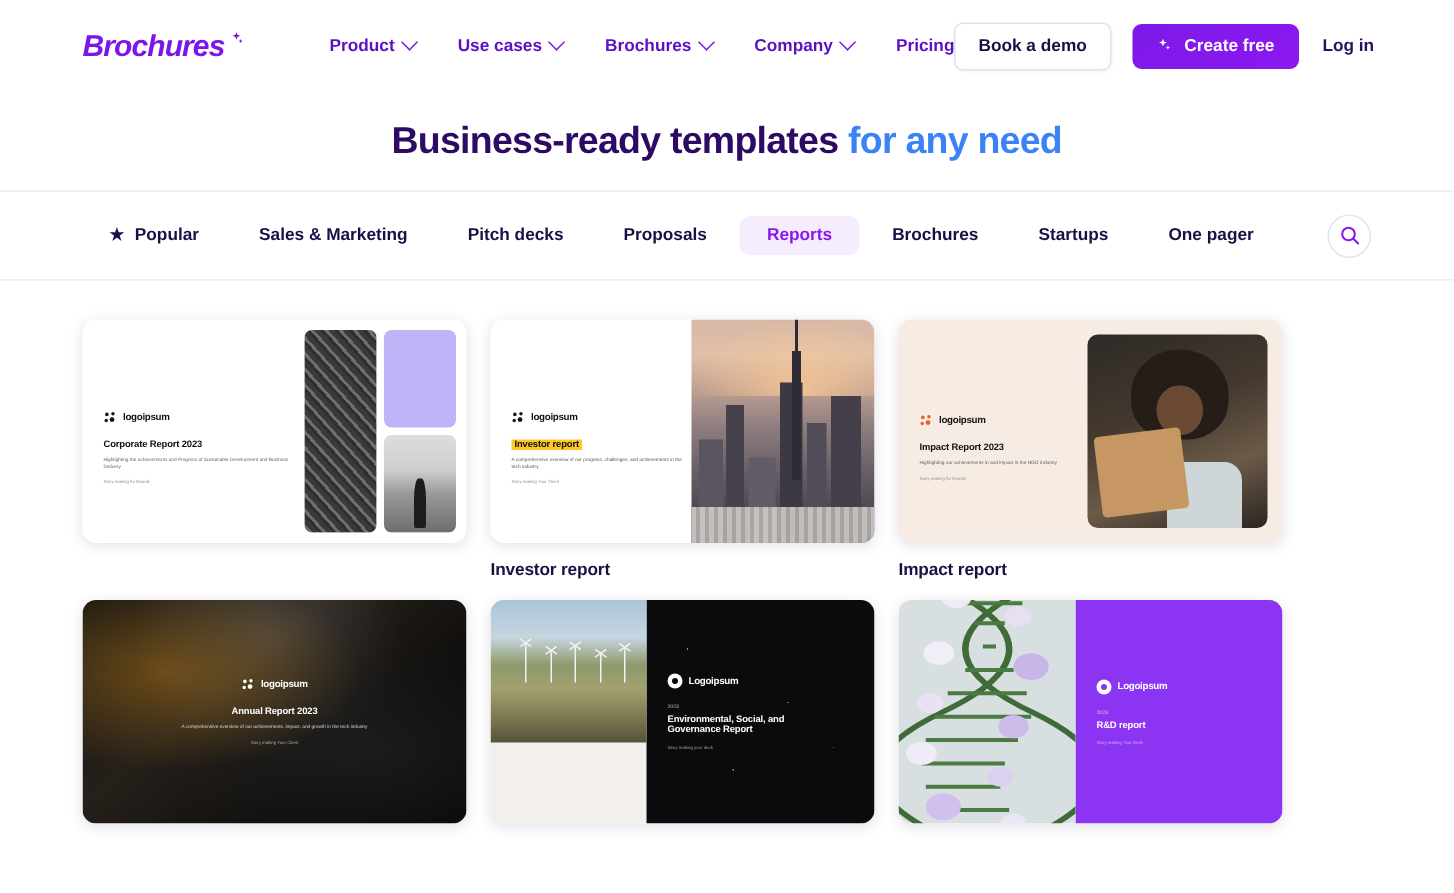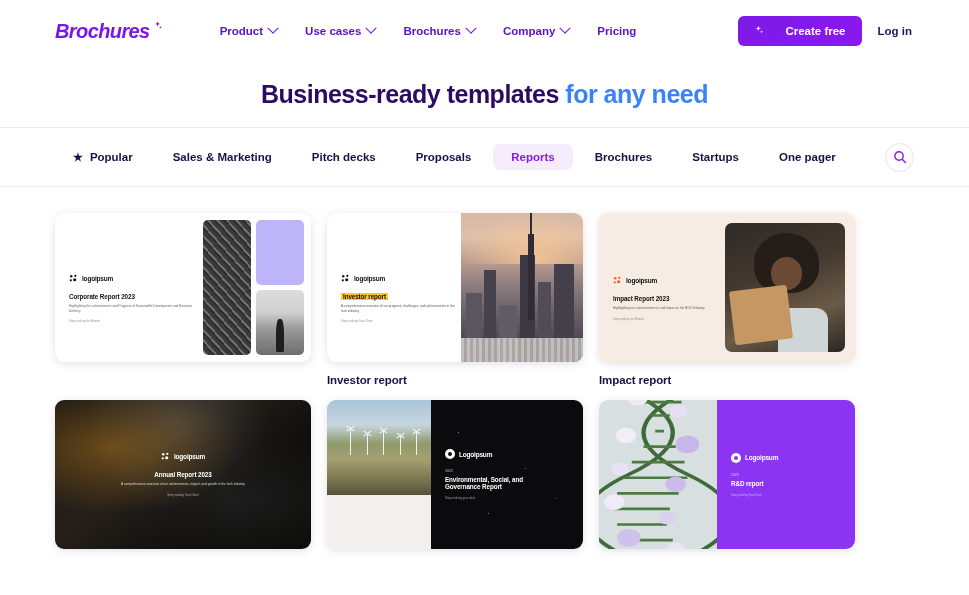--- a/index.html
+++ b/index.html
@@ -69,21 +69,21 @@
     border: 1px solid #e3e0ec;
     border-radius: 6px;
     padding: 9px 15px;
     cursor: pointer;
     box-shadow: 0 1px 2px rgba(20,10,60,0.05);
     white-space: nowrap;
   }
   .btn-create {
     display: flex;
     align-items: center;
-    gap: 19px;
+    gap: 7px;
     font-size: 11.5px;
     font-weight: 700;
     color: #fff;
     background: linear-gradient(135deg,#7d1ae8 0%,#8b18f0 100%);
     border: none;
     border-radius: 6px;
     padding: 9px 16px;
     cursor: pointer;
     white-space: nowrap;
   }
@@ -346,20 +346,21 @@
     <div class="nav-item">
       <span>Company</span>
       <span class="chev"></span>
     </div>
     <div class="nav-item">
       <span>Pricing</span>
     </div>
   </div>
 
   <div class="header-right">
+    <button class="btn-demo">Book a demo</button>
     <button class="btn-create">
       <svg width="12" height="12" viewBox="0 0 12 12">
         <path d="M4.3 0.8 L5.0 2.7 L6.9 3.4 L5.0 4.1 L4.3 6.0 L3.6 4.1 L1.7 3.4 L3.6 2.7 Z" fill="#fff"></path>
         <path d="M7.6 5.4 L8.0 6.4 L9.0 6.8 L8.0 7.2 L7.6 8.2 L7.2 7.2 L6.2 6.8 L7.2 6.4 Z" fill="#fff"></path>
       </svg>
       <span>Create free</span>
     </button>
     <div class="btn-login">Log in</div>
   </div>
 </div>

